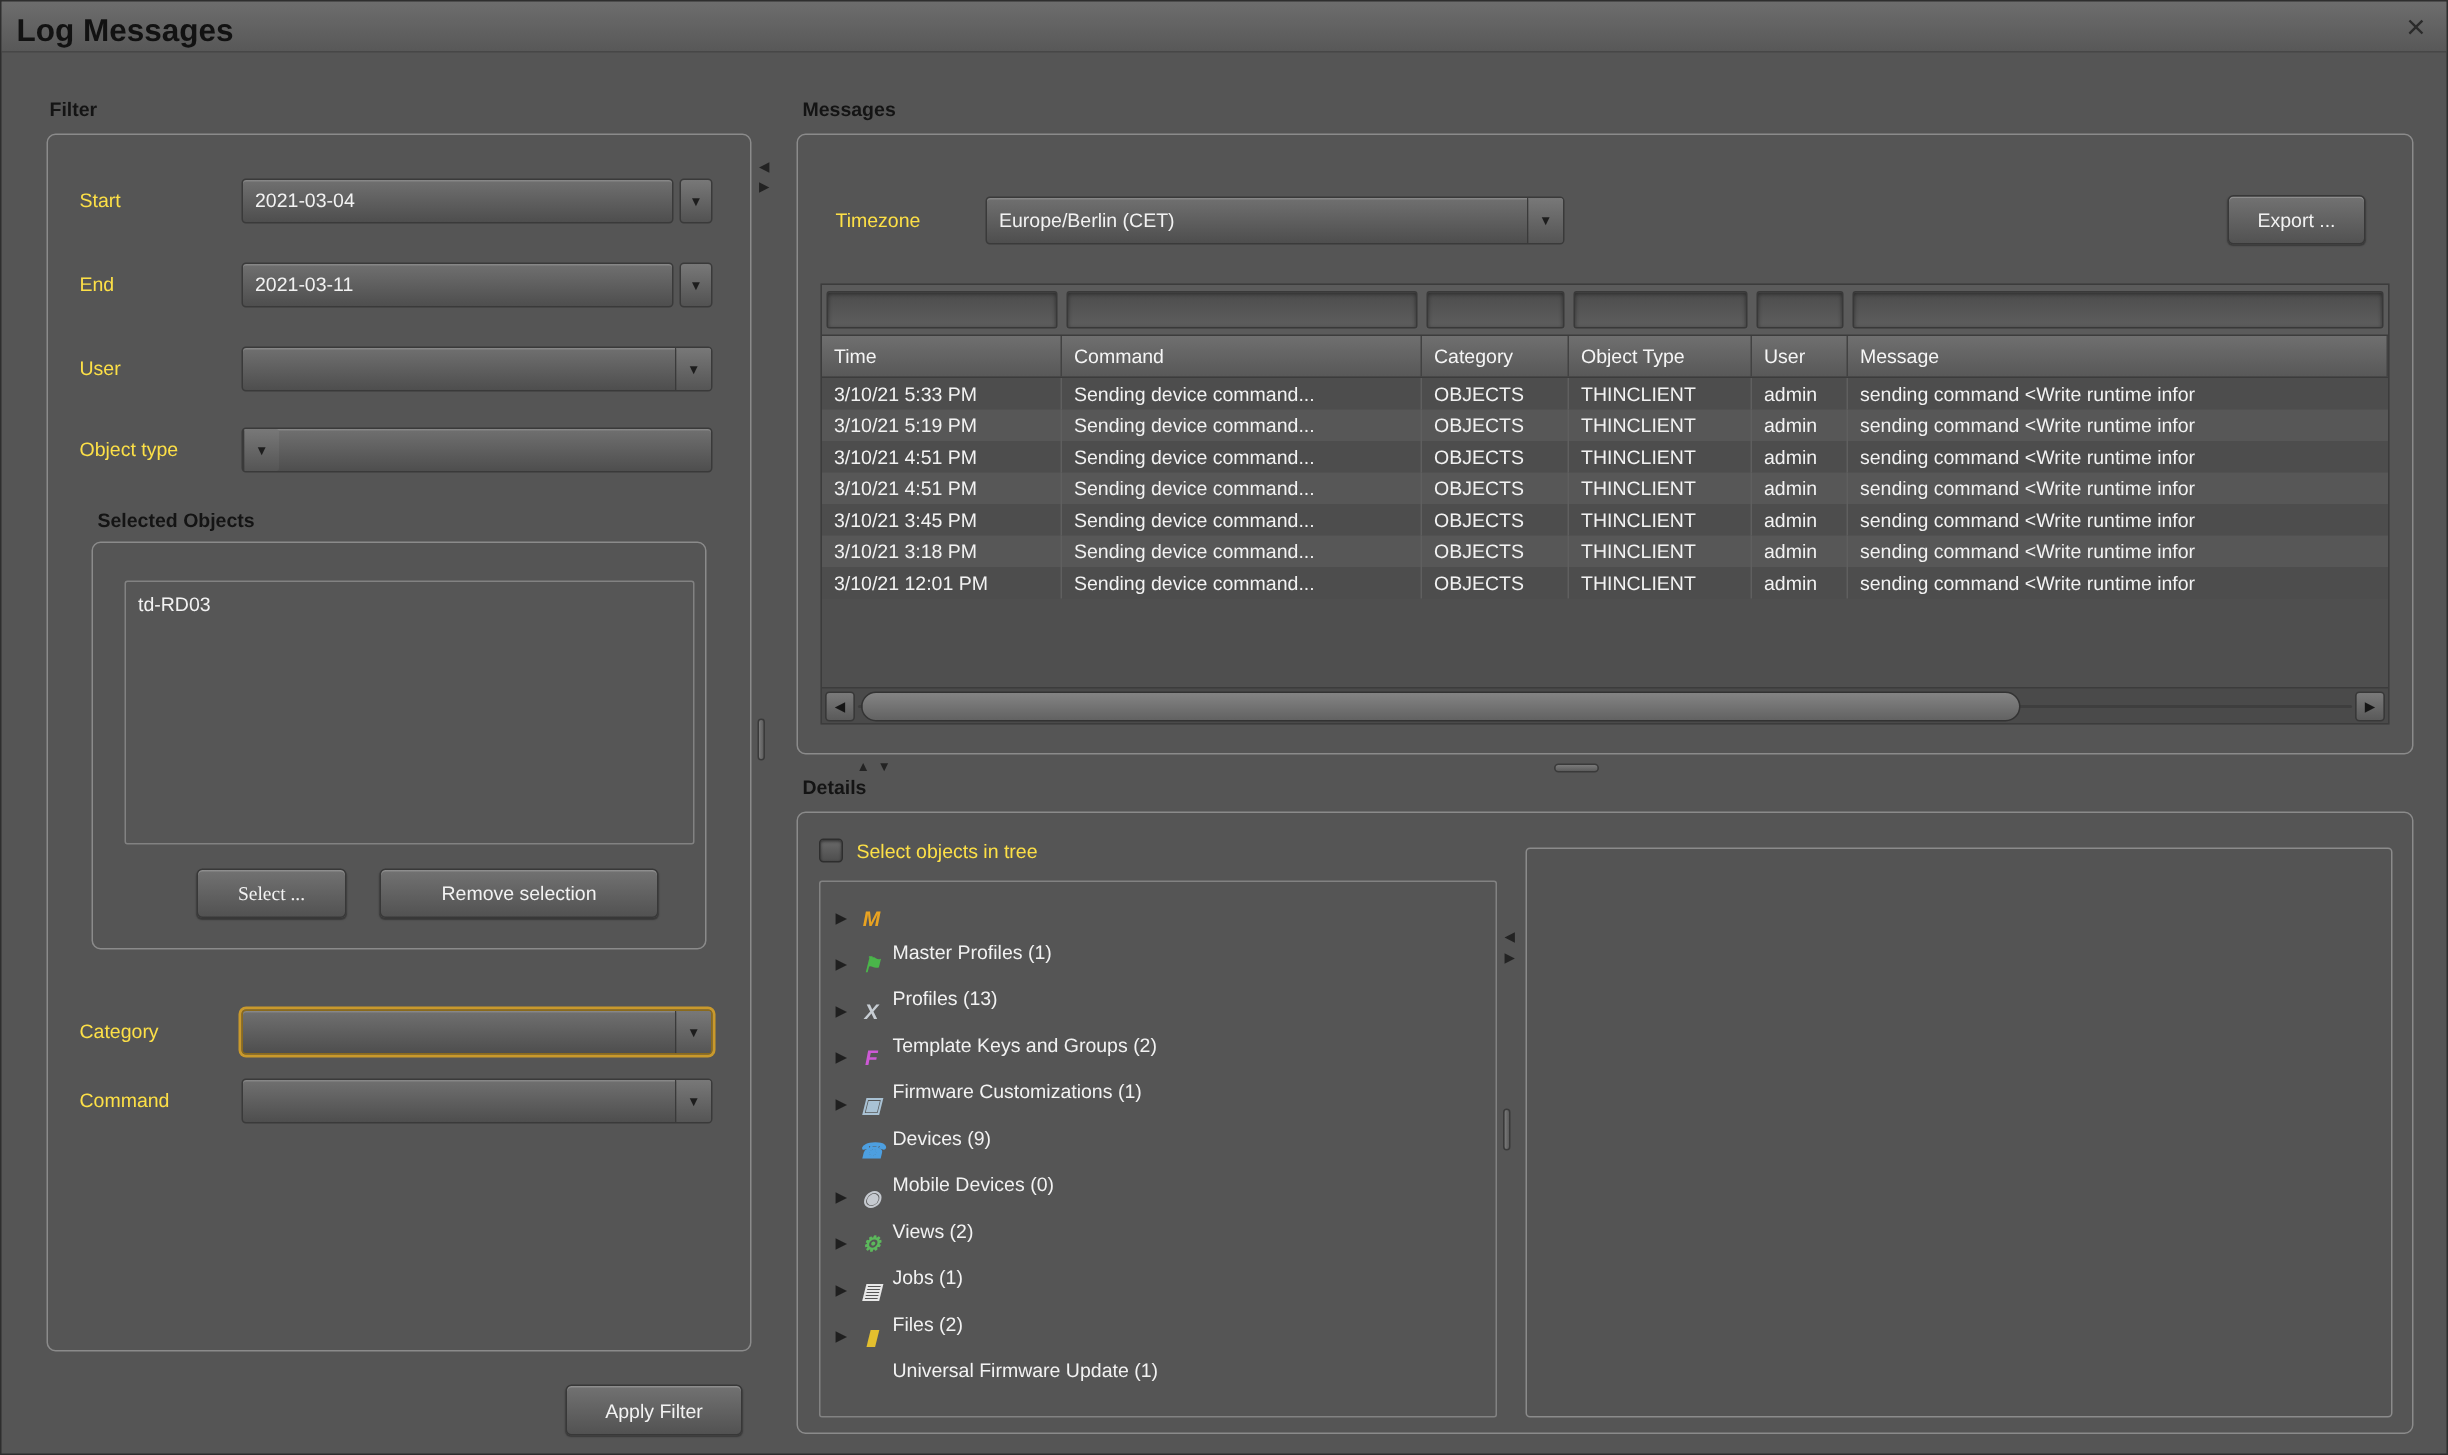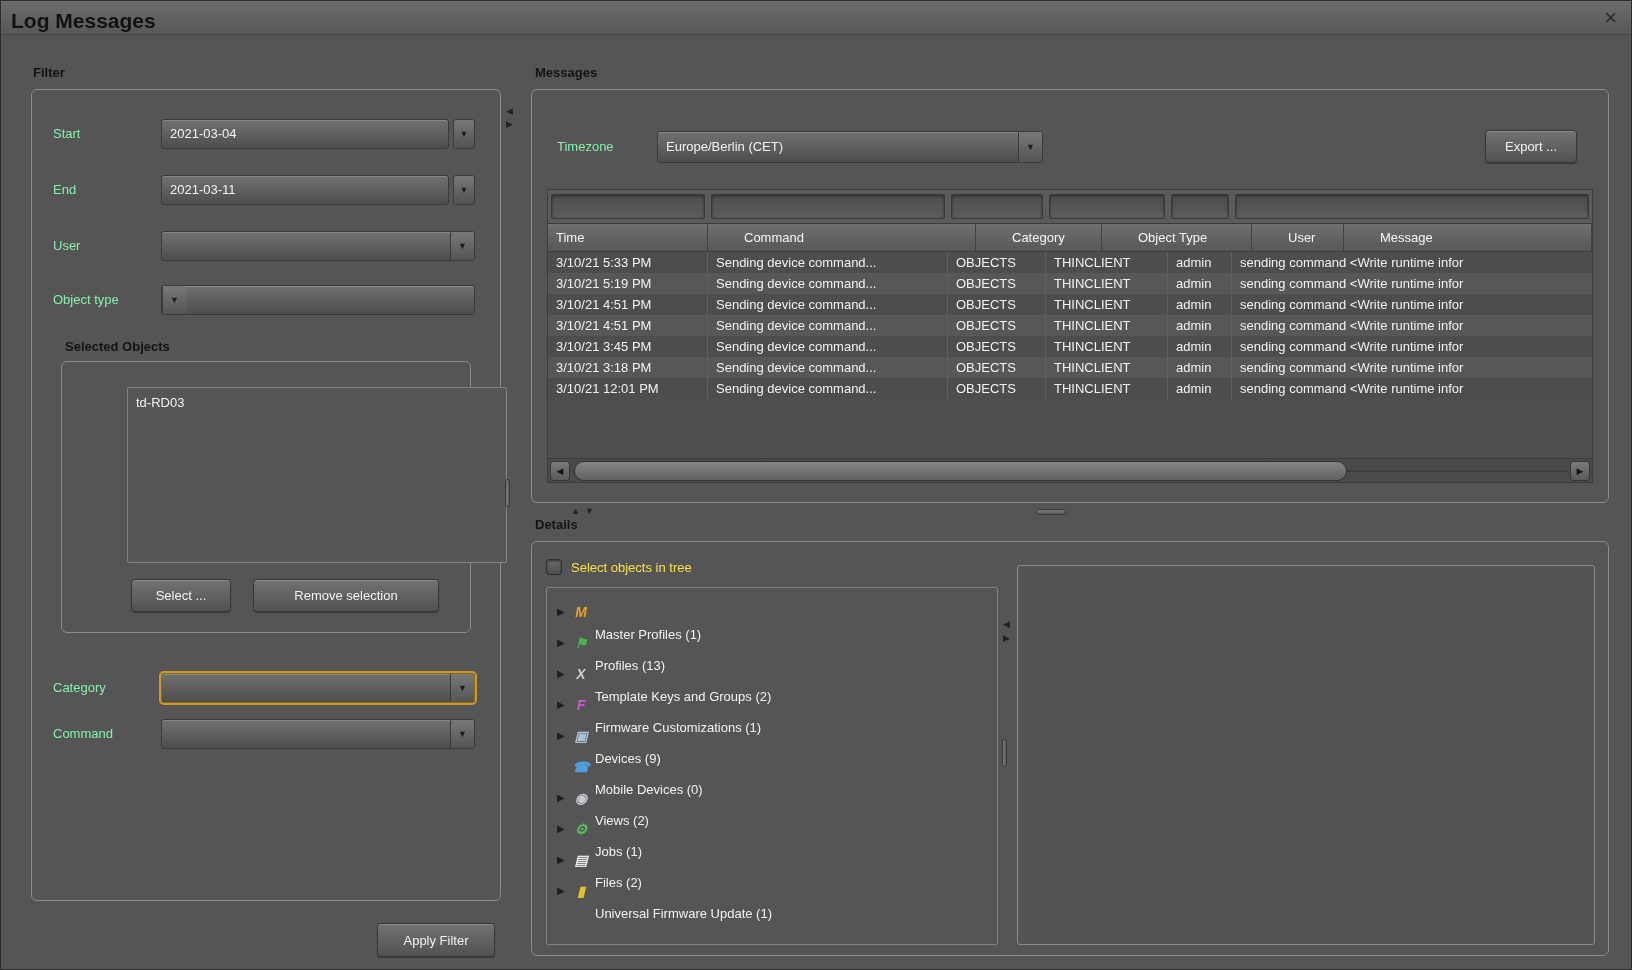--- a/index.html
+++ b/index.html
@@ -12,21 +12,21 @@
   
   .titlebar { position:absolute; left:0; top:0; right:0; height:34px;
     background:linear-gradient(#6d6d6d,#585858); border-bottom:1px solid #474747; }
   .titlebar .title { position:absolute; left:10px; top:8px; font-size:21px; font-weight:bold; color:#121212; }
   .titlebar .close { position:absolute; right:14px; top:2px; font-size:22px; color:#2b2b2b; cursor:pointer; line-height:30px; }
 
   
   .groupbox { position:absolute; border:1px solid #8b8b8b; border-radius:6px; }
   .group-label { position:absolute; font-weight:bold; color:#141414; font-size:13px; }
 
-  .field-label { position:absolute; height:30px; line-height:30px; color:#86efac; }
+  .field-label { position:absolute; height:30px; line-height:30px; color:#fde047; }
 
   
   .combo { position:absolute; height:30px; display:flex; align-items:stretch;
     background:linear-gradient(#707070,#4e4e4e); border:1px solid #3a3a3a; border-radius:3px;
     box-shadow:inset 0 1px 0 rgba(255,255,255,.16); }
   .combo .val { flex:1; padding:0 8px; line-height:28px; white-space:nowrap; overflow:hidden; color:#f2f2f2; }
   .combo .arrow-btn { width:24px; border-left:1px solid #3a3a3a; display:flex; align-items:center; justify-content:center;
     background:linear-gradient(#787878,#555555); font-size:9px; color:#1d1d1d; border-radius:0 2px 2px 0; cursor:pointer; }
   .focus-ring { box-shadow:0 0 0 2px #c9992c, inset 0 1px 0 rgba(255,255,255,.16); border-color:#8a6a1d; }
 
@@ -35,31 +35,31 @@
     box-shadow:inset 0 1px 0 rgba(255,255,255,.16); white-space:nowrap; overflow:hidden; }
   .drop-sq { position:absolute; width:22px; height:30px; display:flex; align-items:center; justify-content:center;
     background:linear-gradient(#787878,#525252); border:1px solid #3a3a3a; border-radius:3px;
     font-size:9px; color:#1d1d1d; cursor:pointer; }
 
   .btn { position:absolute; display:flex; align-items:center; justify-content:center;
     background:linear-gradient(#727272,#525252); border:1px solid #383838; border-radius:4px;
     color:#f2f2f2; font-size:13px; cursor:pointer;
     box-shadow:inset 0 1px 0 rgba(255,255,255,.2), 0 1px 1px rgba(0,0,0,.35); }
 
-  .listbox { position:absolute; border:1px solid #828282; border-radius:2px; background:#565656; padding:6px 8px;margin-left:44px; }
+  .listbox { position:absolute; border:1px solid #828282; border-radius:2px; background:#565656; padding:6px 8px; }
   .list-item { color:#f2f2f2; line-height:18px; cursor:default; }
 
   
   .logtable { position:absolute; left:546px; top:188px; width:1046px; height:294px;
     border:1px solid #3c3c3c; background:#4f4f4f; overflow:hidden; }
   .t-filter-row { display:flex; height:34px; background:#5b5b5b; border-bottom:1px solid #3c3c3c; }
   .t-fcell { padding:4px 3px; }
   .t-filter-input { width:100%; height:100%; background:linear-gradient(#4c4c4c,#5e5e5e);
     border:1px solid #393939; border-radius:2px; box-shadow:inset 0 1px 3px rgba(0,0,0,.45); cursor:text; }
-  .t-head { display:flex; height:28px; background:linear-gradient(#6f6f6f,#585858); border-bottom:1px solid #3c3c3c;gap:28px; }
+  .t-head { display:flex; height:28px; background:linear-gradient(#6f6f6f,#585858); border-bottom:1px solid #3c3c3c; }
   .t-hcell { padding:0 8px; line-height:27px; color:#f5f5f5; border-right:1px solid #424242; white-space:nowrap; overflow:hidden; cursor:pointer; }
   .t-head .t-hcell:nth-of-type(1){width:160px}
   .t-head .t-hcell:nth-of-type(2){width:240px}
   .t-head .t-hcell:nth-of-type(3){width:98px}
   .t-head .t-hcell:nth-of-type(4){width:122px}
   .t-head .t-hcell:nth-of-type(5){width:64px}
   .t-head .t-hcell:nth-of-type(6){flex:1}
   .t-row { display:flex; height:21px; align-items:center; cursor:default;justify-content:flex-end; }
   .t-body .t-row:nth-of-type(odd){ background:#4d4d4d; }
   .t-body .t-row:nth-of-type(even){ background:#575757; }
@@ -127,21 +127,21 @@
   <div class="combo" style="left:160px; top:284px; width:314px;">
     <span class="arrow-btn">▼</span>
   </div>
 
   <div class="group-label" style="left:64px; top:338px;">Selected Objects</div>
   <div class="groupbox" style="left:60px; top:360px; width:410px; height:272px;"></div>
   <div class="listbox" style="left:82px; top:386px; width:380px; height:176px;">
 
       <div class="list-item">td-RD03</div>
     </div>
-  <div class="btn" style="left:130px; top:578px; width:100px; height:33px;">Select ...</div>
+  <div class="btn" style="left:130px; top:578px; width:100px; height:33px;font-family:Liberation Serif, serif;">Select ...</div>
   <div class="btn" style="left:252px; top:578px; width:186px; height:33px;">Remove selection</div>
 
   <div class="field-label" style="left:52px; top:672px;">Category</div>
   <div class="combo focus-ring" style="left:160px; top:672px; width:314px;">
     <span class="val"></span>
     <span class="arrow-btn">▼</span>
   </div>
 
   <div class="field-label" style="left:52px; top:718px;">Command</div>
   <div class="combo" style="left:160px; top:718px; width:314px;">

